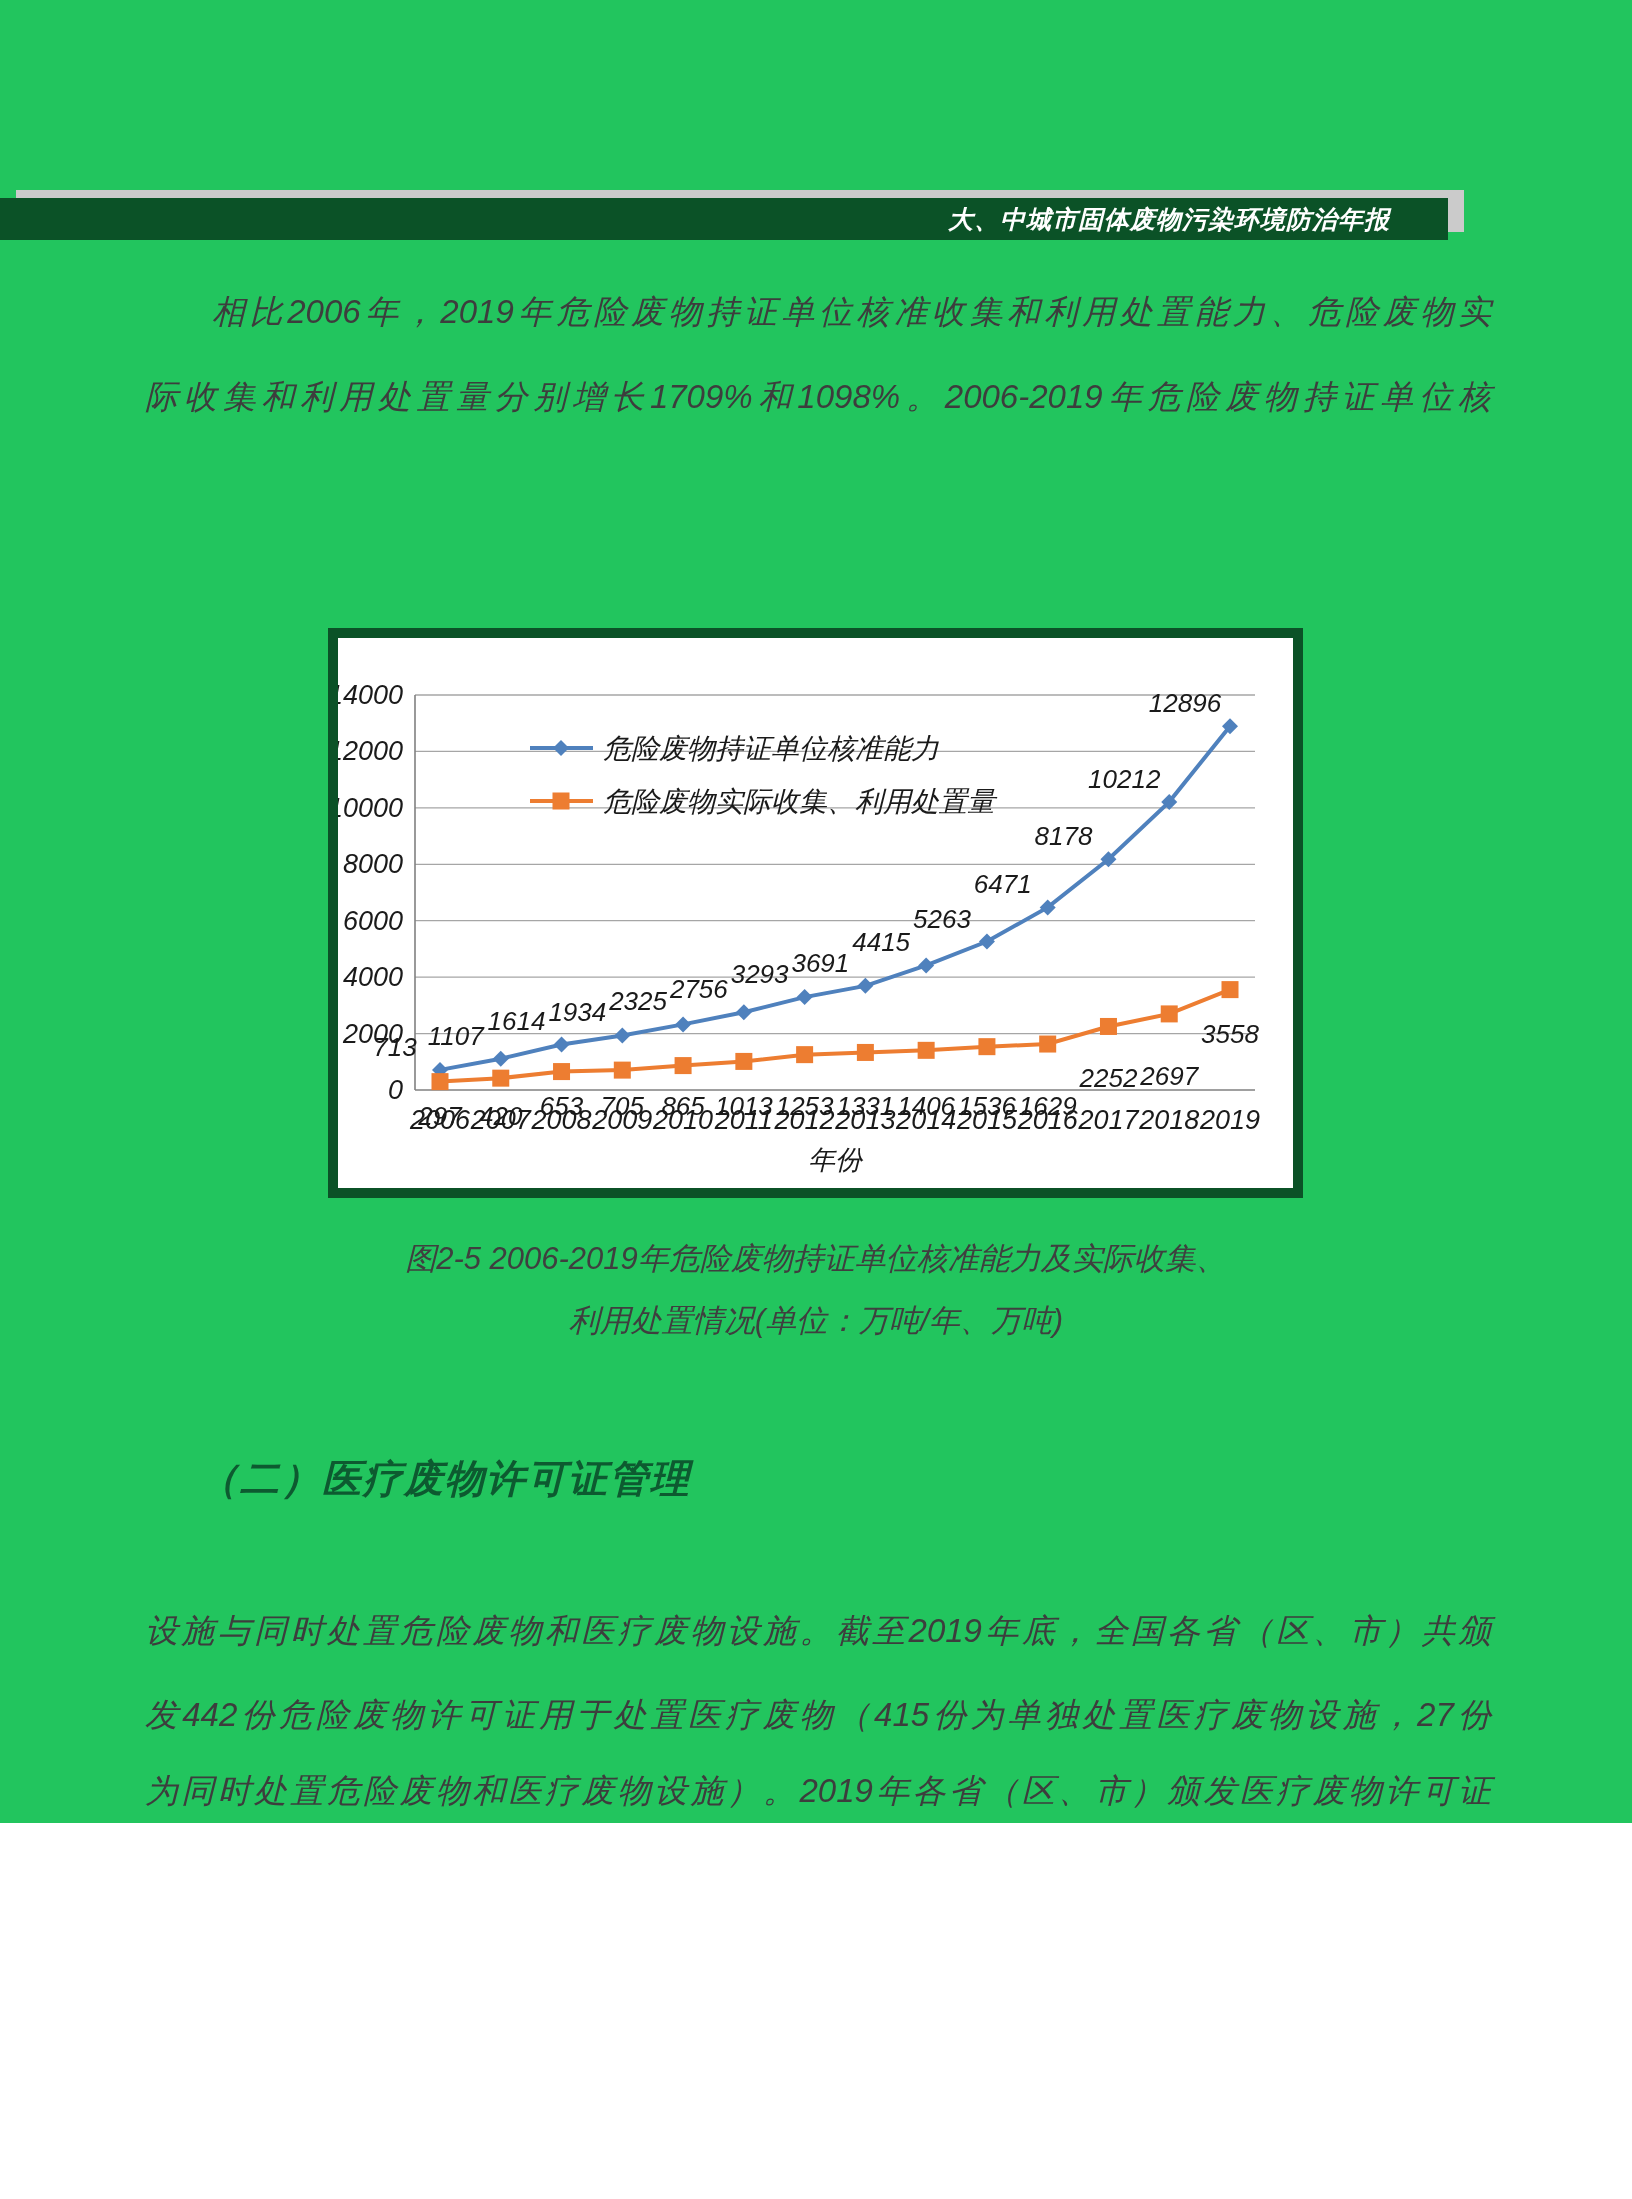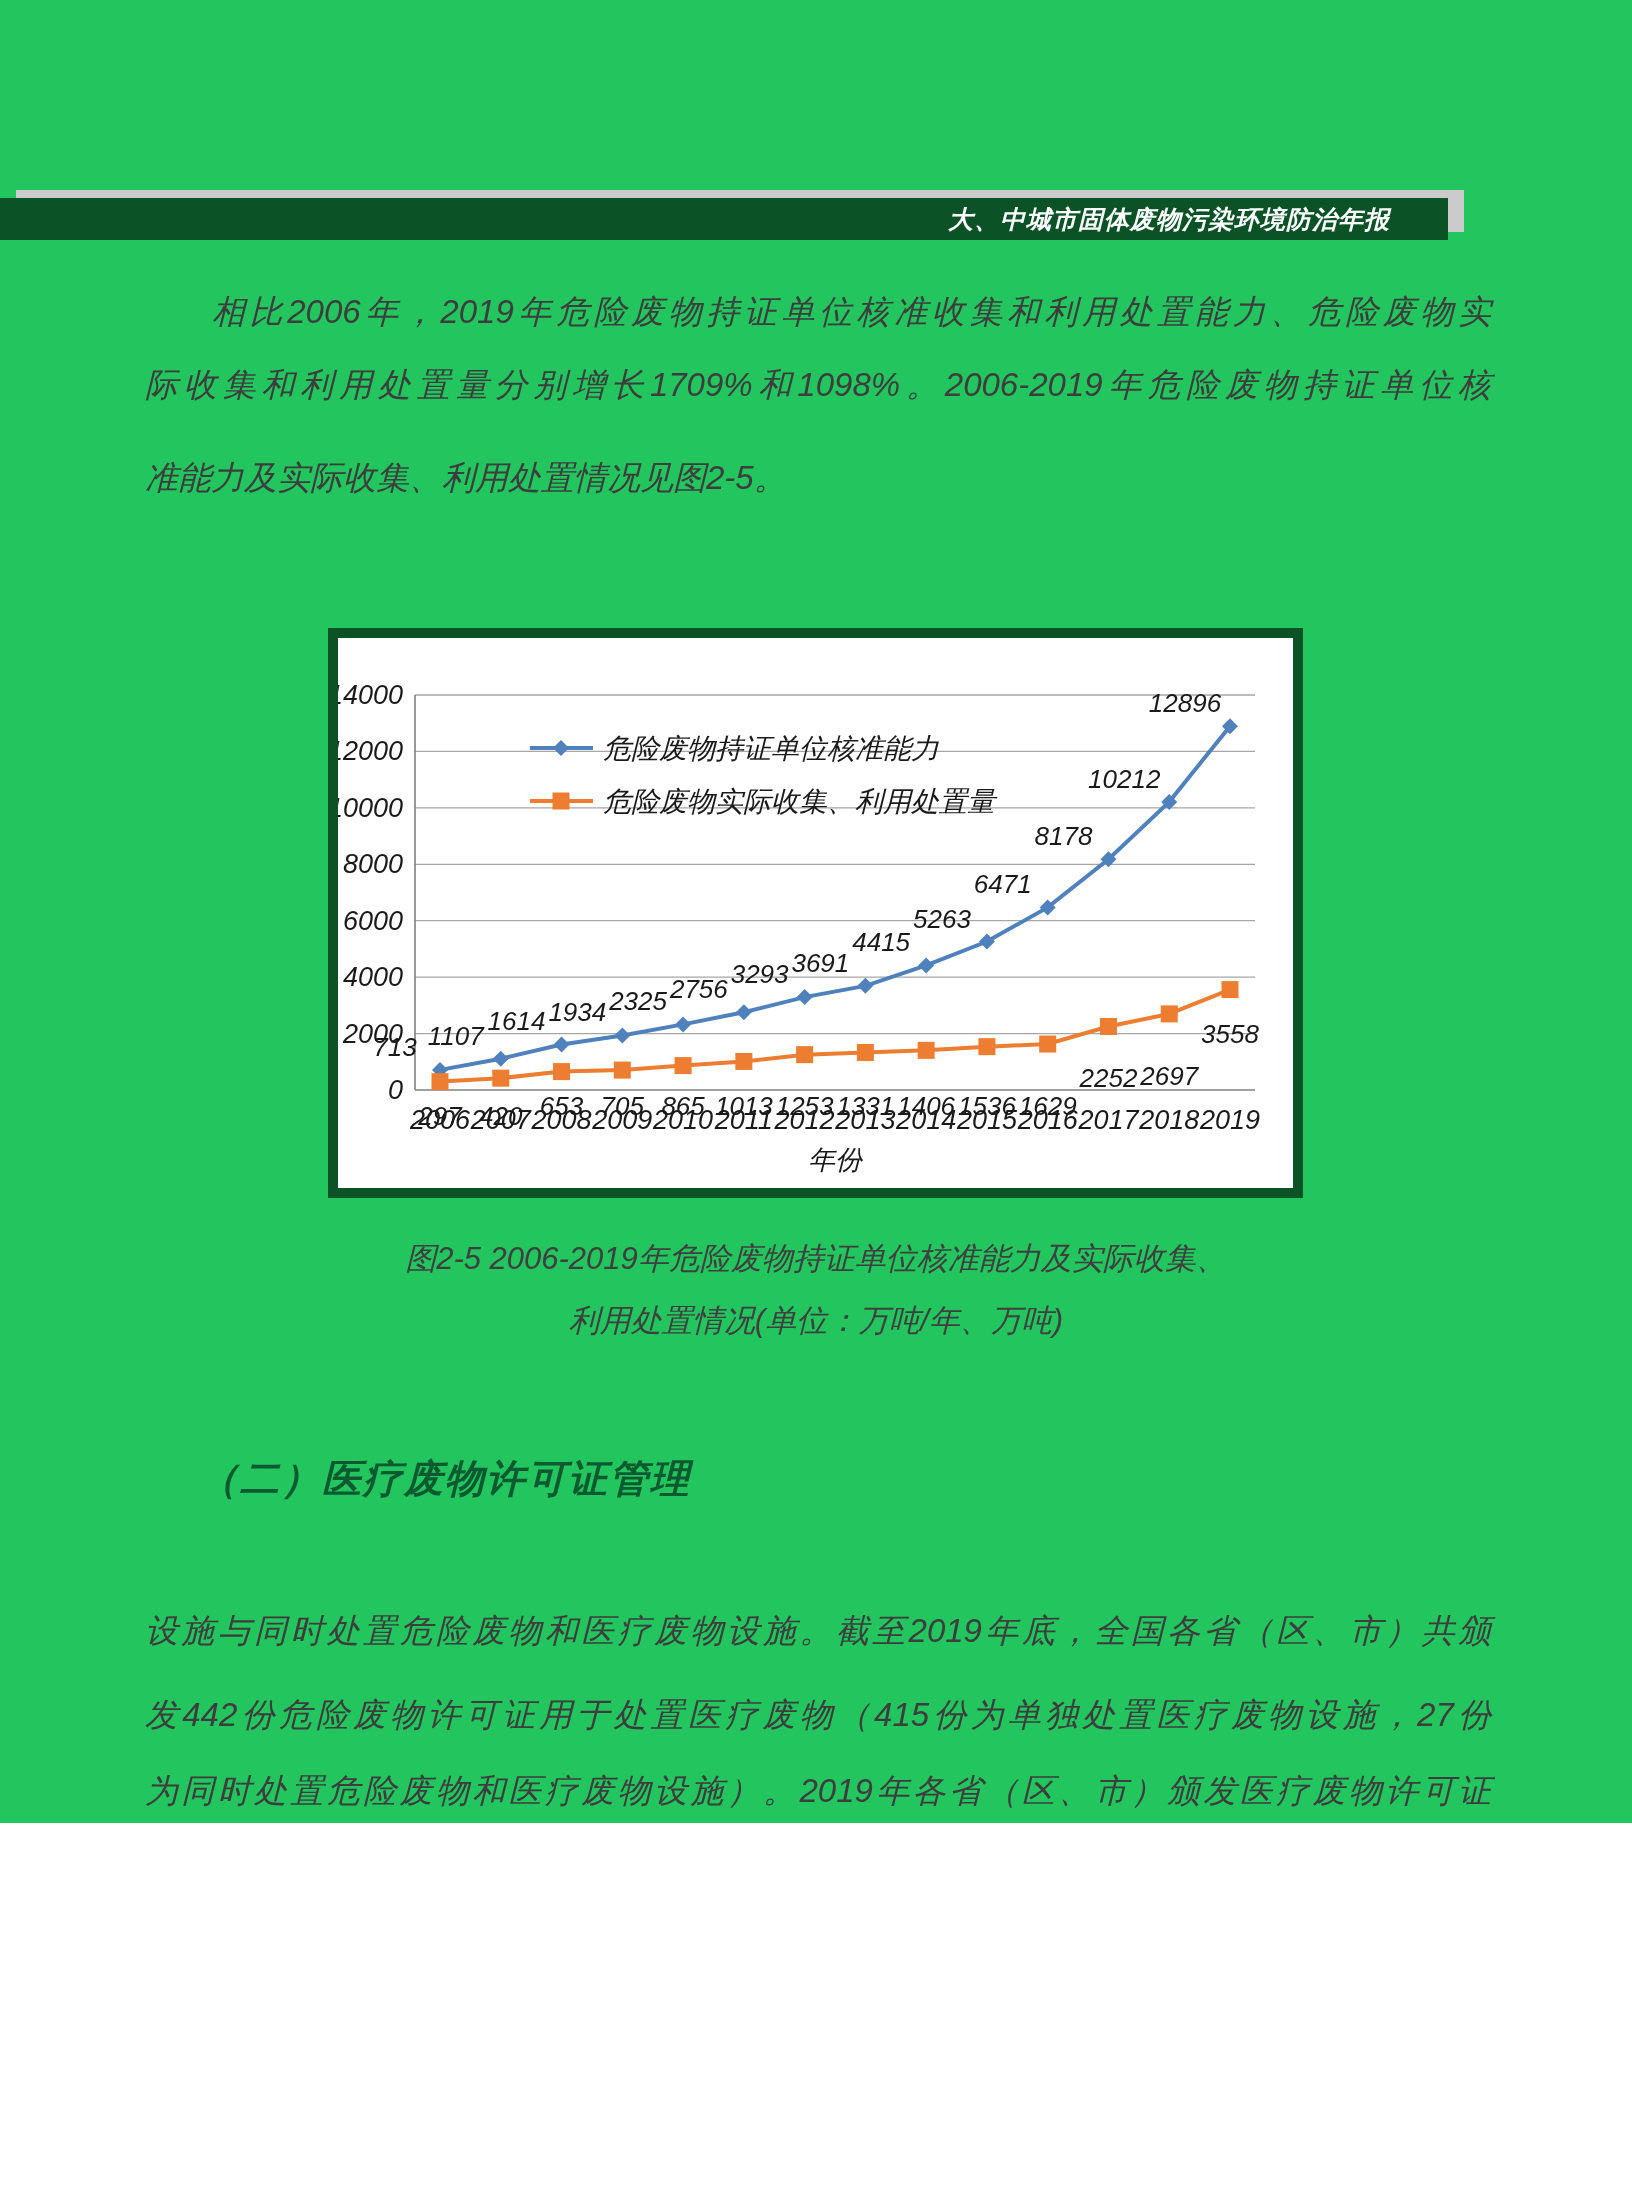--- a/index.html
+++ b/index.html
@@ -31,22 +31,21 @@
 <body>
 
 <div class="page">
 
   <div class="hdr-shadow"></div>
   <div class="hdr">
     <span>大、中城市固体废物污染环境防治年报</span>
   </div>
 
   <div class="bodyline full ind" style="top:289px;">相比2006年，2019年危险废物持证单位核准收集和利用处置能力、危险废物实</div>
-  <div class="bodyline full" style="top:362px;">际收集和利用处置量分别增长1709%和1098%。2006-2019年危险废物持证单位核</div>
-  <div class="bodyline" style="top:455px;">准能力及实际收集、利用处置情况见图2-5。</div>
+  <div class="bodyline full" style="top:374px;">际收集和利用处置量分别增长1709%和1098%。2006-2019年危险废物持证单位核</div>
 
   <div class="figbox">
     <svg id="chart" width="955" height="550" viewBox="0 0 955 550">
         <line x1="77" x2="917" y1="395.57142857142856" y2="395.57142857142856" stroke="#a6a6a6" stroke-width="1.3"></line>
         <line x1="77" x2="917" y1="339.14285714285717" y2="339.14285714285717" stroke="#a6a6a6" stroke-width="1.3"></line>
         <line x1="77" x2="917" y1="282.7142857142857" y2="282.7142857142857" stroke="#a6a6a6" stroke-width="1.3"></line>
         <line x1="77" x2="917" y1="226.2857142857143" y2="226.2857142857143" stroke="#a6a6a6" stroke-width="1.3"></line>
         <line x1="77" x2="917" y1="169.85714285714283" y2="169.85714285714283" stroke="#a6a6a6" stroke-width="1.3"></line>
         <line x1="77" x2="917" y1="113.42857142857144" y2="113.42857142857144" stroke="#a6a6a6" stroke-width="1.3"></line>
         <line x1="77" x2="917" y1="57" y2="57" stroke="#a6a6a6" stroke-width="1.3"></line>

